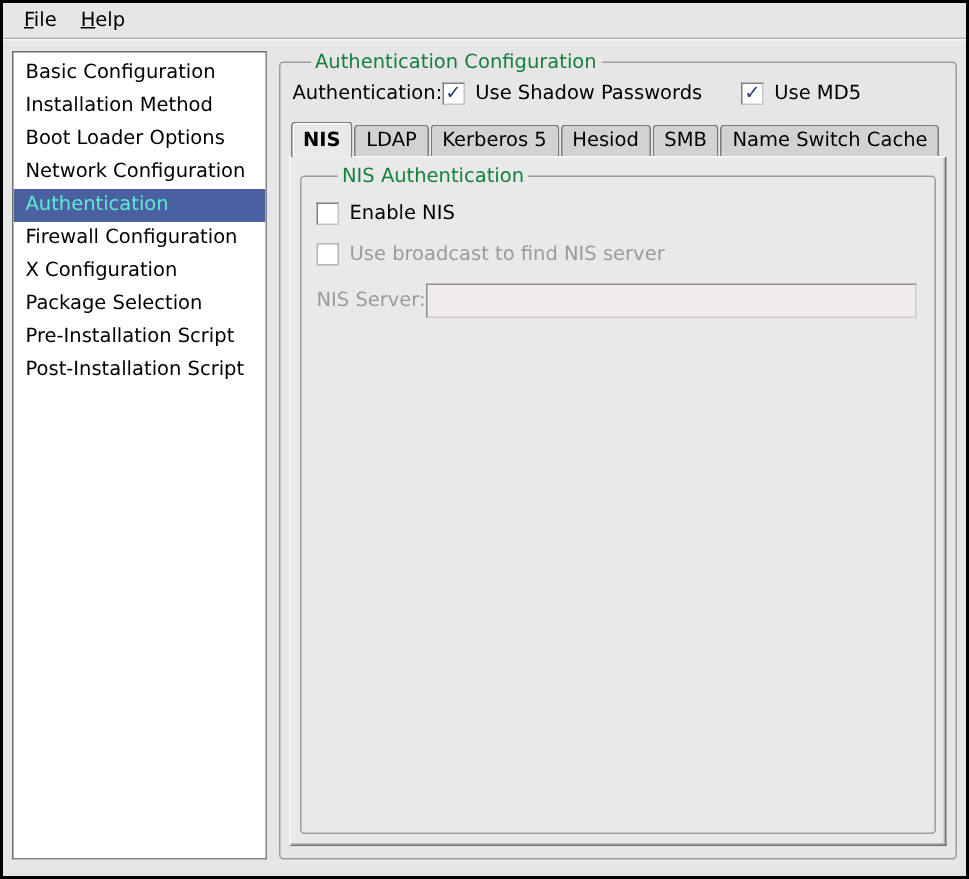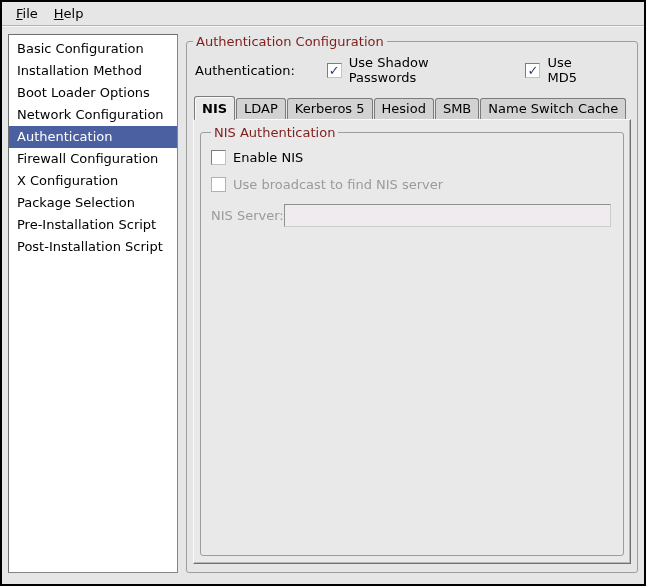--- a/index.html
+++ b/index.html
@@ -49,47 +49,47 @@
     overflow:hidden;
   }
   .side-item {
     height:22px; line-height:22px;
     padding-left:8px;
     white-space:nowrap;
     cursor:default;
   }
   .side-item.selected {
     background:#4b60a0;
-    color:#ffffff;
+    color:#5eead4;
   }
 
   
   fieldset {
     border:1px solid #9d9d9d;
     border-radius:3px;
   }
   legend {
     padding:0 3px;
-    margin-left:0;
-    color:#7f1d1d;
+    margin-left:14px;
+    color:#15803d;
   }
 
   .auth-frame {
     flex:1;
     display:flex; flex-direction:column;
     padding:2px 6px 8px 6px;
     min-height:0;
   }
 
   .auth-row {
     display:flex; align-items:center;
     padding:4px 0 8px 2px;
     flex:0 0 auto;
   }
-  .auth-row .row-label { margin-right:32px;text-align:right; }
+  .auth-row .row-label { margin-right:0;text-align:right; }
   .cb-group { display:flex; align-items:center; margin-right:26px; }
   .checkbox {
     width:15px; height:15px;
     background:#fff;
     border:1px solid #7d7d7d;
     border-bottom-color:#c2c2c2; border-right-color:#c2c2c2;
     display:inline-flex; align-items:center; justify-content:center;
     margin-right:7px;
     flex:0 0 15px;
     font-size:13px; font-weight:bold;

